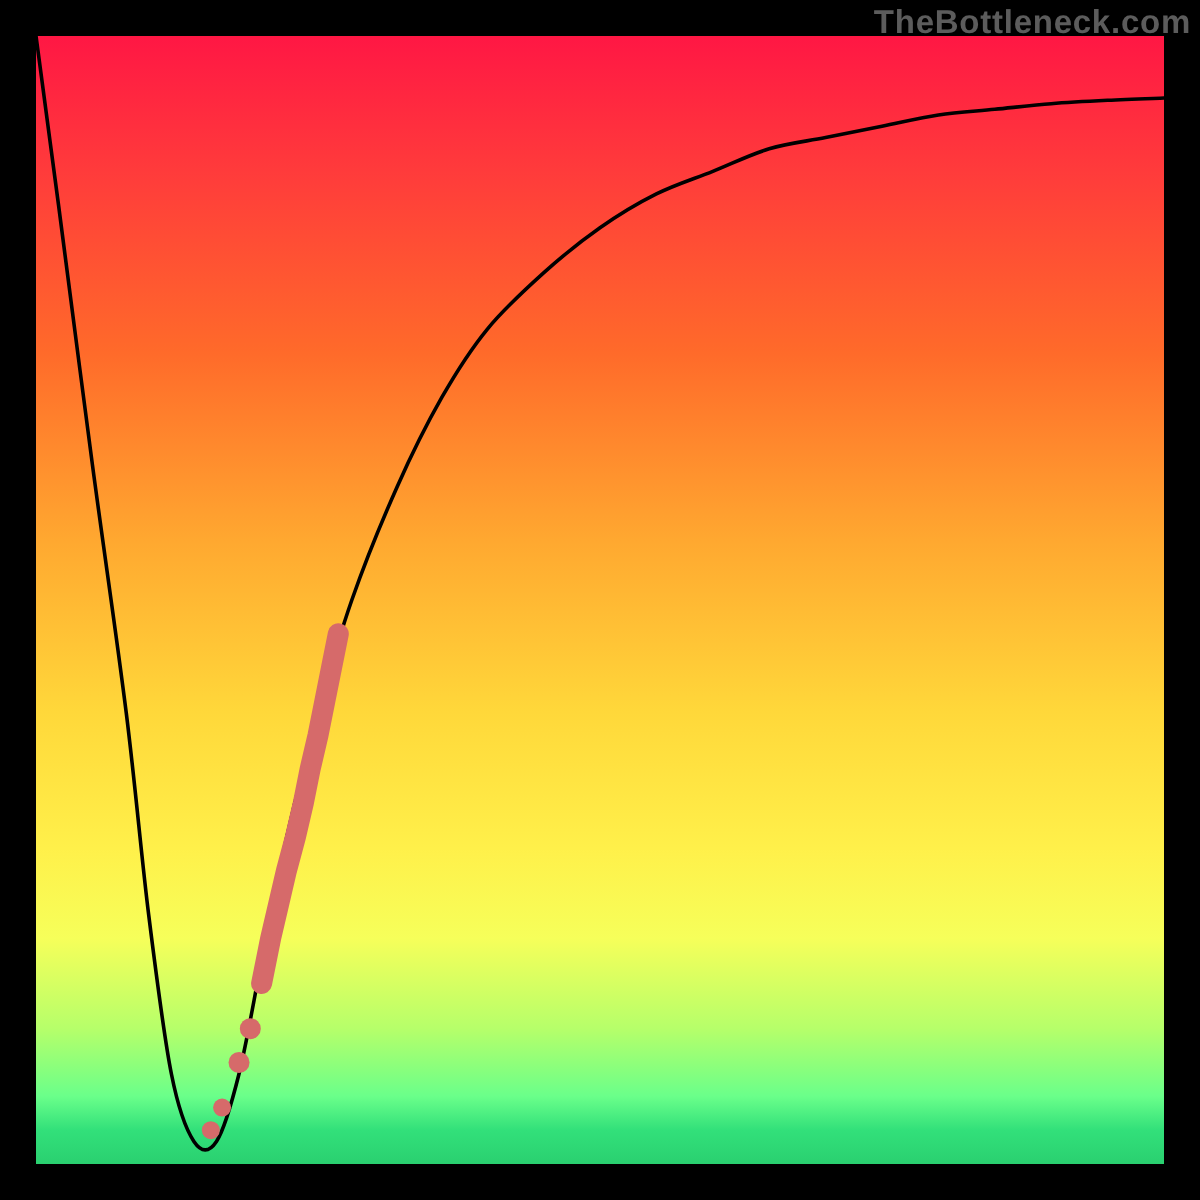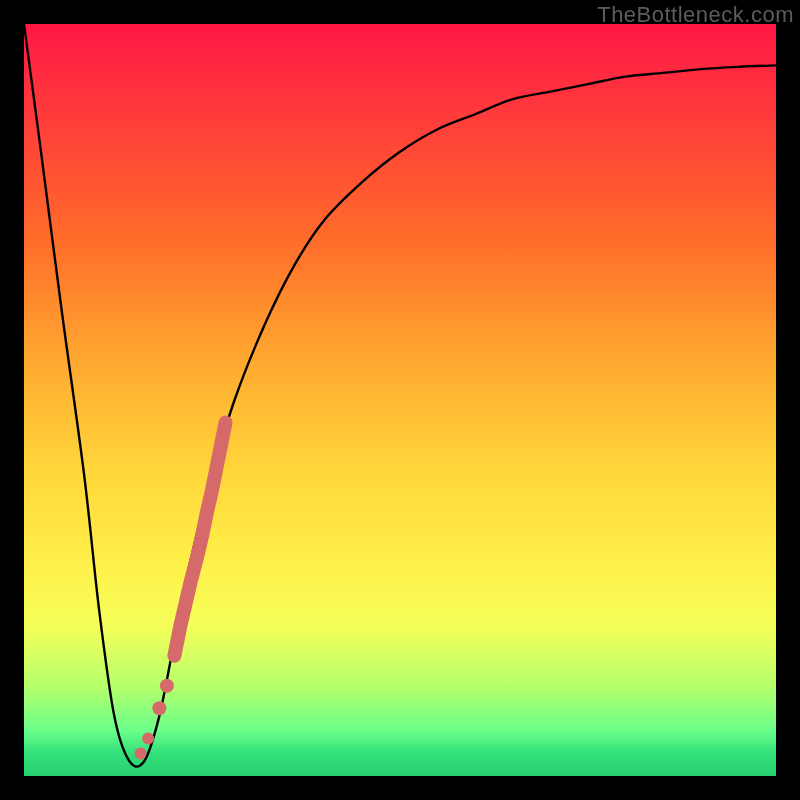--- a/index.html
+++ b/index.html
@@ -37,21 +37,21 @@
       #32e07a 97%,
       #2ad070 100%
     );
   }
   .watermark {
     position: absolute;
     top: 2px;
     right: 6px;
     color: #5c5c5c;
     font-size: 22px;
-    font-weight: 400;
+    font-weight: 700;
     letter-spacing: 0.5px;
     user-select: none;
   }
   svg.curve {
     position: absolute;
     left: 0;
     top: 0;
     width: 752px;
     height: 752px;
     pointer-events: none;

